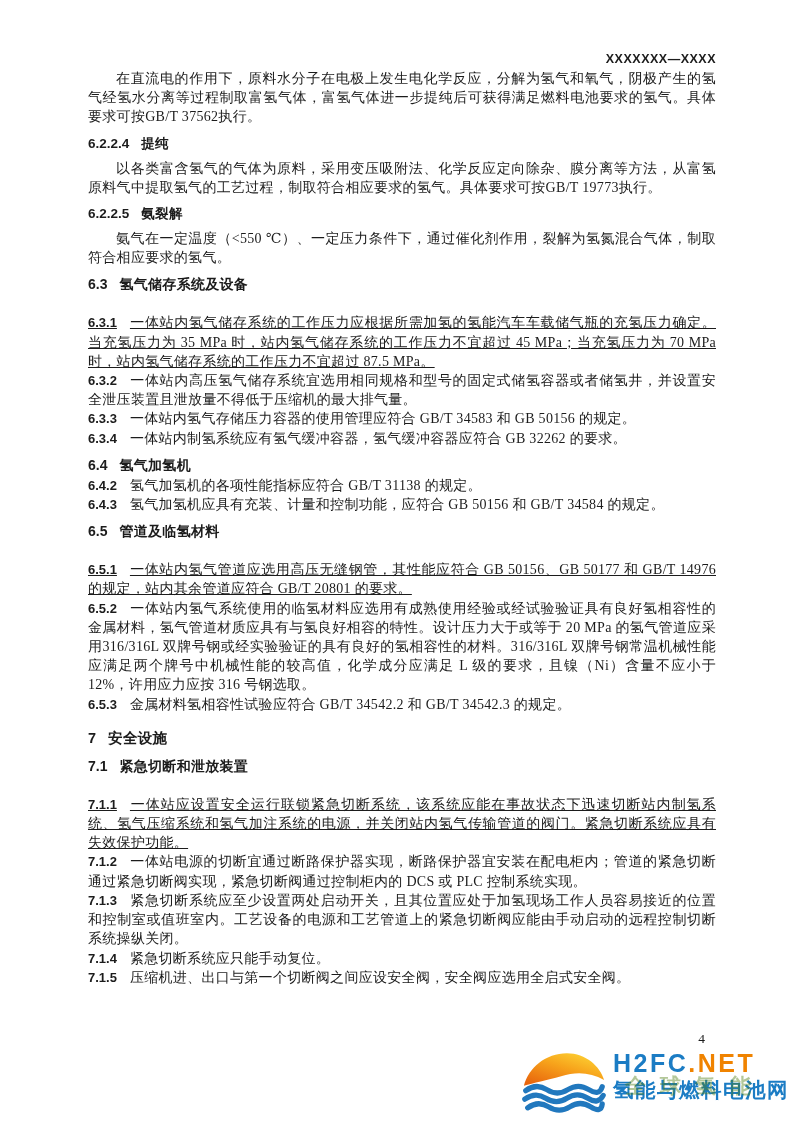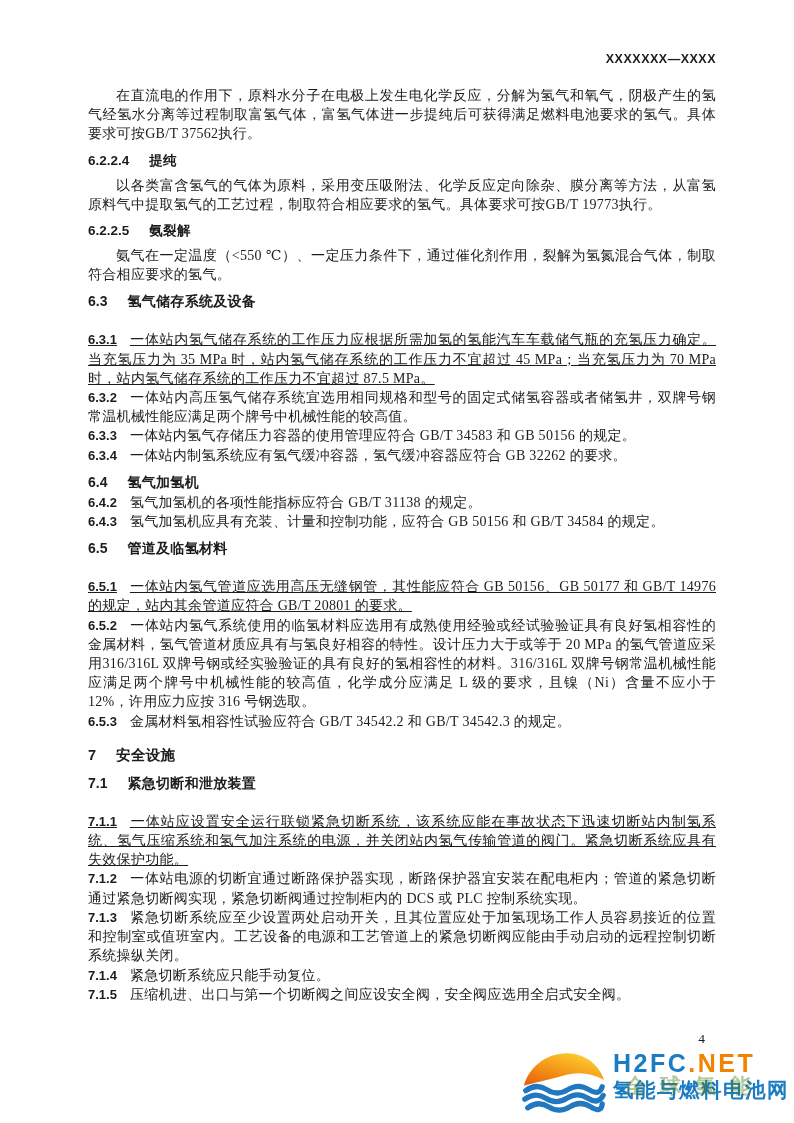--- a/index.html
+++ b/index.html
@@ -38,21 +38,21 @@
   .h1,.h2,.h3{
     font-family:"Liberation Sans","DejaVu Sans",sans-serif;
     font-weight:700;
     margin:7px 0 1px 0;
     line-height:20px;
     text-align:left;
   }
   .h3{font-size:13.5px;}
   .h2{font-size:14px;}
   .h1{font-size:14.5px;margin:14px 0 8px 0;}
-  .h1 .num,.h2 .num,.h3 .num{margin-right:20px;letter-spacing:0;}
+  .h1 .num,.h2 .num,.h3 .num{margin-right:12px;letter-spacing:0;}
   .pagenum{
     position:absolute;top:1031px;right:89px;
     font-size:13.5px;
     font-family:"Liberation Serif","DejaVu Serif",serif;
   }
   
   .logo{
     position:absolute;left:521px;top:1044px;width:270px;height:75px;
   }
   .logo-icon{position:absolute;left:0;top:4px;}
@@ -80,31 +80,31 @@
 </style>
 </head>
 <body>
 
 <div class="page">
 
   <div class="content">
 
     <div class="doc-ref">XXXXXXX—XXXX</div>
 
-    <p class="para" style="margin-top:19px">在直流电的作用下，原料水分子在电极上发生电化学反应，分解为氢气和氧气，阴极产生的氢气经氢水分离等过程制取富氢气体，富氢气体进一步提纯后可获得满足燃料电池要求的氢气。具体要求可按GB/T 37562执行。</p>
+    <p class="para" style="margin-top:2px">在直流电的作用下，原料水分子在电极上发生电化学反应，分解为氢气和氧气，阴极产生的氢气经氢水分离等过程制取富氢气体，富氢气体进一步提纯后可获得满足燃料电池要求的氢气。具体要求可按GB/T 37562执行。</p>
 
     <div class="h3"><span class="num">6.2.2.4</span><span>提纯</span></div>
     <p class="para">以各类富含氢气的气体为原料，采用变压吸附法、化学反应定向除杂、膜分离等方法，从富氢原料气中提取氢气的工艺过程，制取符合相应要求的氢气。具体要求可按GB/T 19773执行。</p>
 
     <div class="h3"><span class="num">6.2.2.5</span><span>氨裂解</span></div>
     <p class="para">氨气在一定温度（&lt;550 ℃）、一定压力条件下，通过催化剂作用，裂解为氢氮混合气体，制取符合相应要求的氢气。</p>
 
     <div class="h2"><span class="num">6.3</span><span>氢气储存系统及设备</span></div>
     <p class="clause first"><span class="cnum">6.3.1</span><span>一体站内氢气储存系统的工作压力应根据所需加氢的氢能汽车车载储气瓶的充氢压力确定。当充氢压力为 35 MPa 时，站内氢气储存系统的工作压力不宜超过 45 MPa；当充氢压力为 70 MPa 时，站内氢气储存系统的工作压力不宜超过 87.5 MPa。</span></p>
-    <p class="clause"><span class="cnum">6.3.2</span><span>一体站内高压氢气储存系统宜选用相同规格和型号的固定式储氢容器或者储氢井，双牌号钢常温机械性能应满足两个牌号中机械性能的较高值。</span></p>
+    <p class="clause"><span class="cnum">6.3.2</span><span>一体站内高压氢气储存系统宜选用相同规格和型号的固定式储氢容器或者储氢井，并设置安全泄压装置且泄放量不得低于压缩机的最大排气量。</span></p>
     <p class="clause"><span class="cnum">6.3.3</span><span>一体站内氢气存储压力容器的使用管理应符合 GB/T 34583 和 GB 50156 的规定。</span></p>
     <p class="clause"><span class="cnum">6.3.4</span><span>一体站内制氢系统应有氢气缓冲容器，氢气缓冲容器应符合 GB 32262 的要求。</span></p>
 
     <div class="h2"><span class="num">6.4</span><span>氢气加氢机</span></div>
     <p class="clause"><span class="cnum">6.4.2</span><span>氢气加氢机的各项性能指标应符合 GB/T 31138 的规定。</span></p>
     <p class="clause"><span class="cnum">6.4.3</span><span>氢气加氢机应具有充装、计量和控制功能，应符合 GB 50156 和 GB/T 34584 的规定。</span></p>
 
     <div class="h2"><span class="num">6.5</span><span>管道及临氢材料</span></div>
     <p class="clause first"><span class="cnum">6.5.1</span><span>一体站内氢气管道应选用高压无缝钢管，其性能应符合 GB 50156、GB 50177 和 GB/T 14976 的规定，站内其余管道应符合 GB/T 20801 的要求。</span></p>
     <p class="clause"><span class="cnum">6.5.2</span><span>一体站内氢气系统使用的临氢材料应选用有成熟使用经验或经试验验证具有良好氢相容性的金属材料，氢气管道材质应具有与氢良好相容的特性。设计压力大于或等于 20 MPa 的氢气管道应采用316/316L 双牌号钢或经实验验证的具有良好的氢相容性的材料。316/316L 双牌号钢常温机械性能应满足两个牌号中机械性能的较高值，化学成分应满足 L 级的要求，且镍（Ni）含量不应小于 12%，许用应力应按 316 号钢选取。</span></p>

